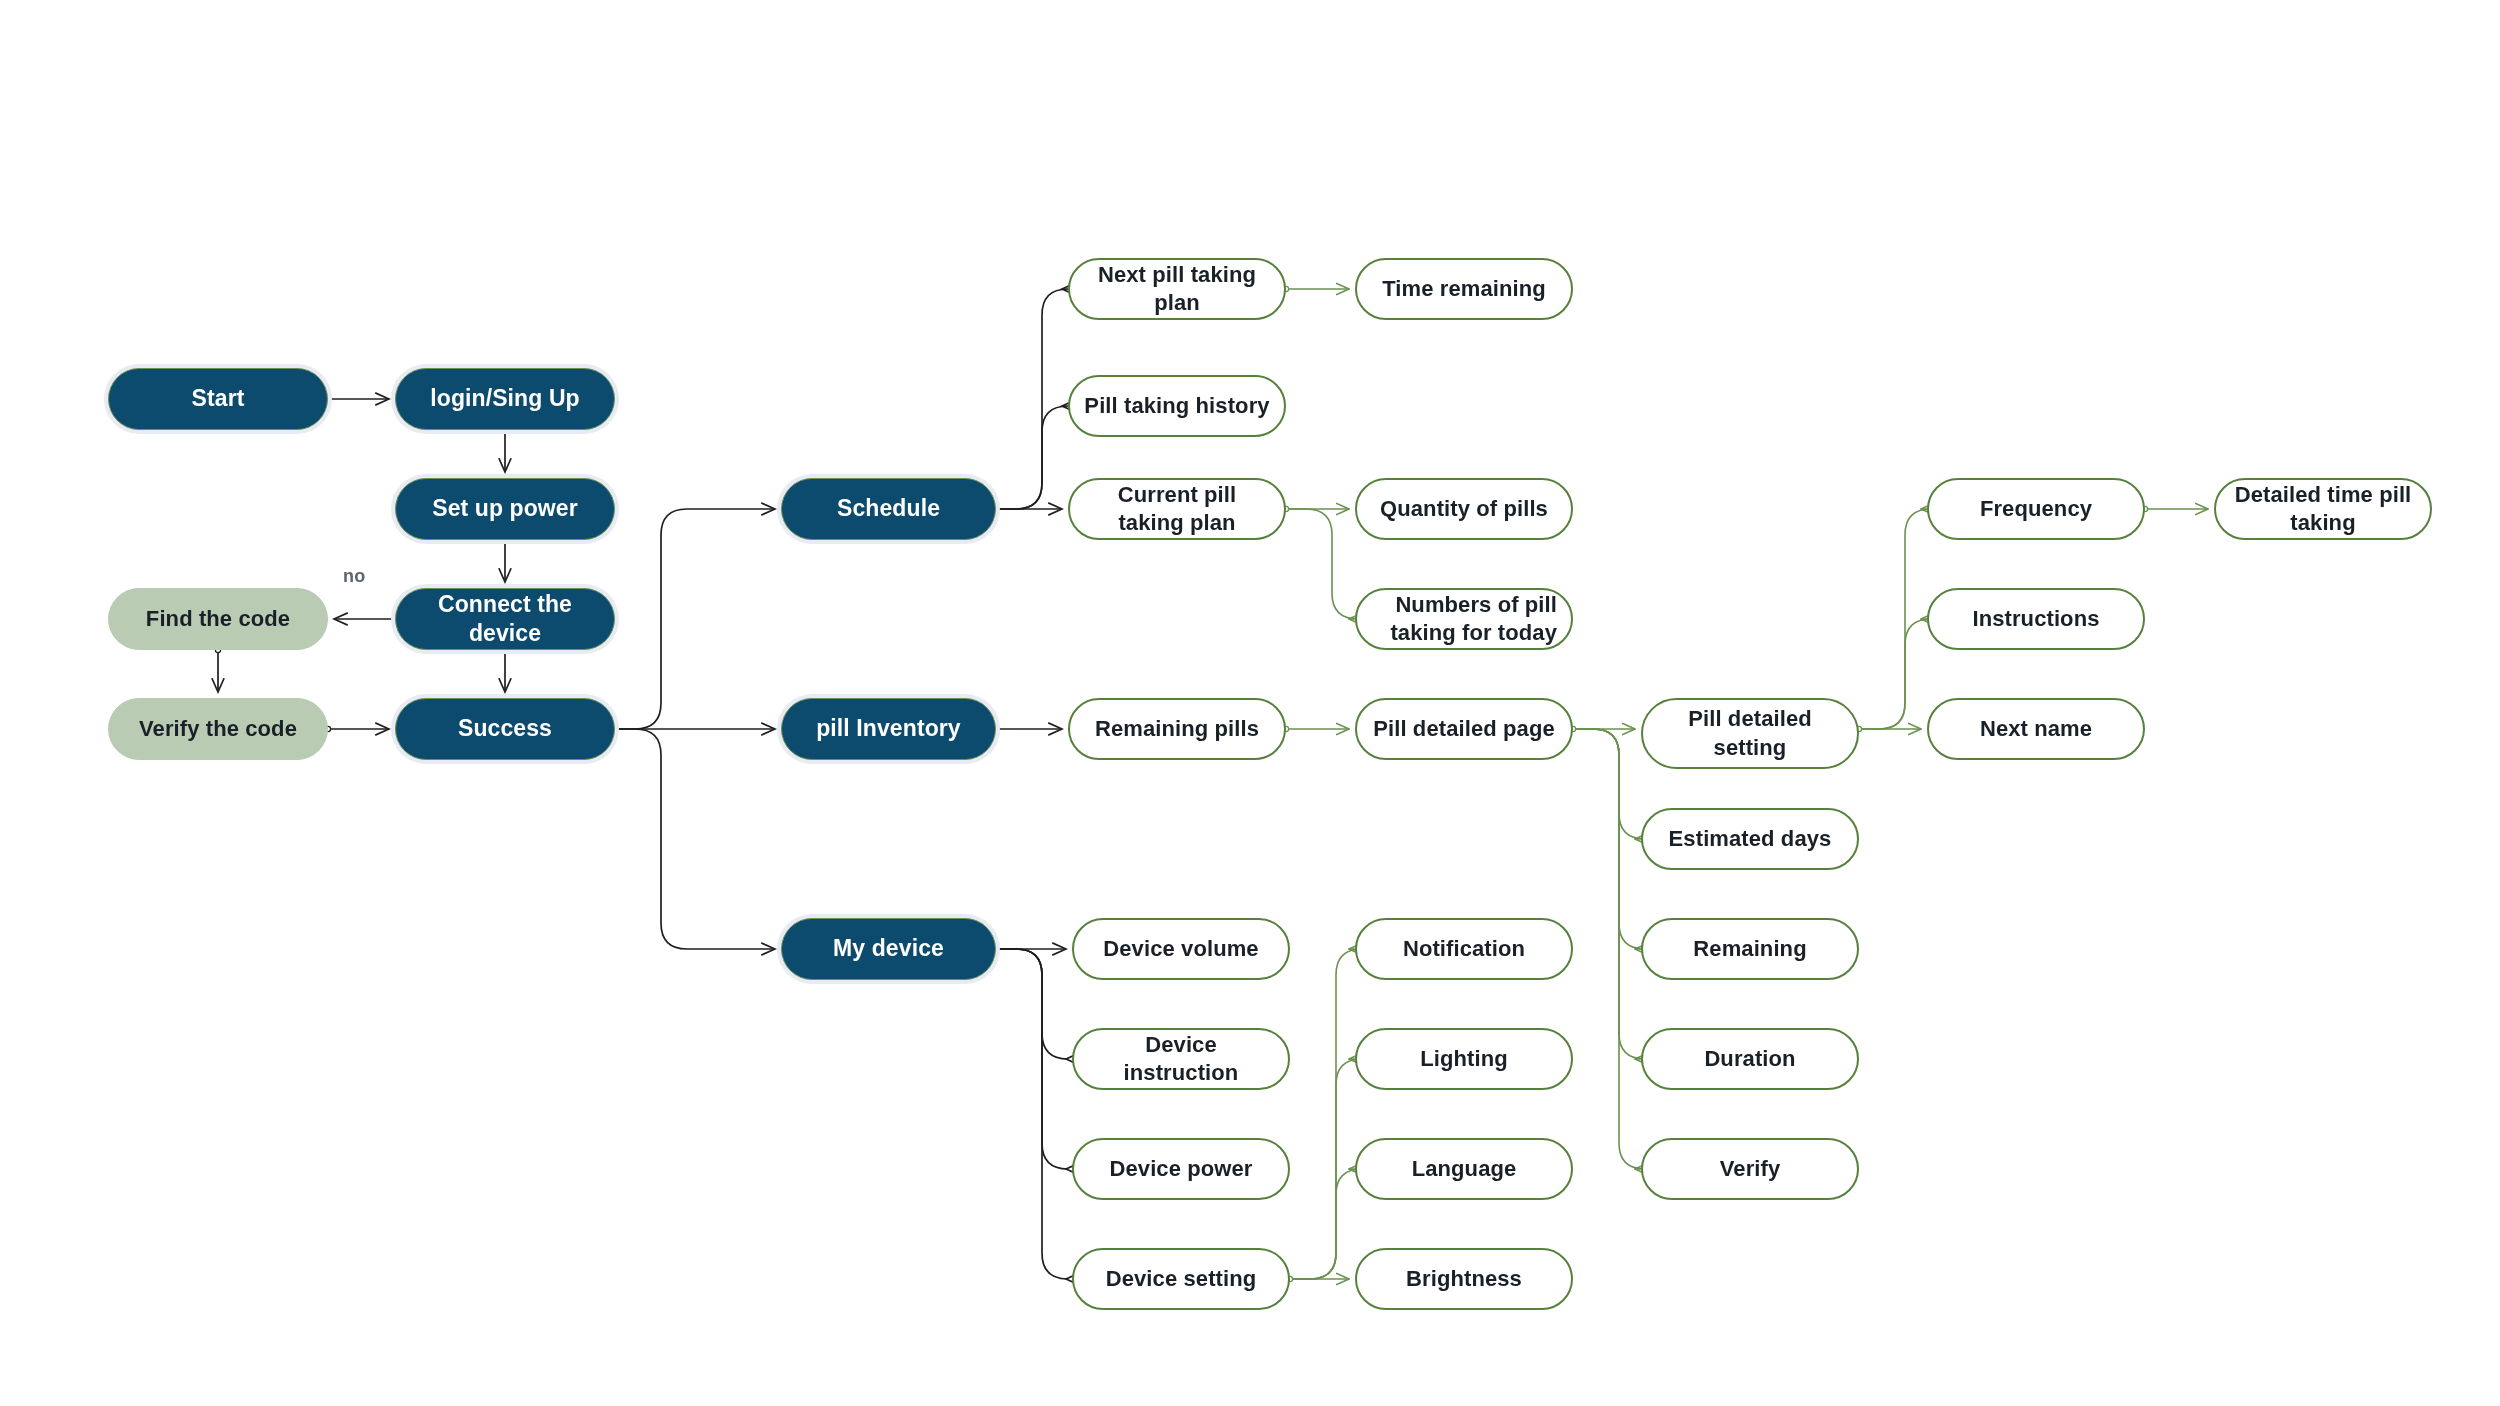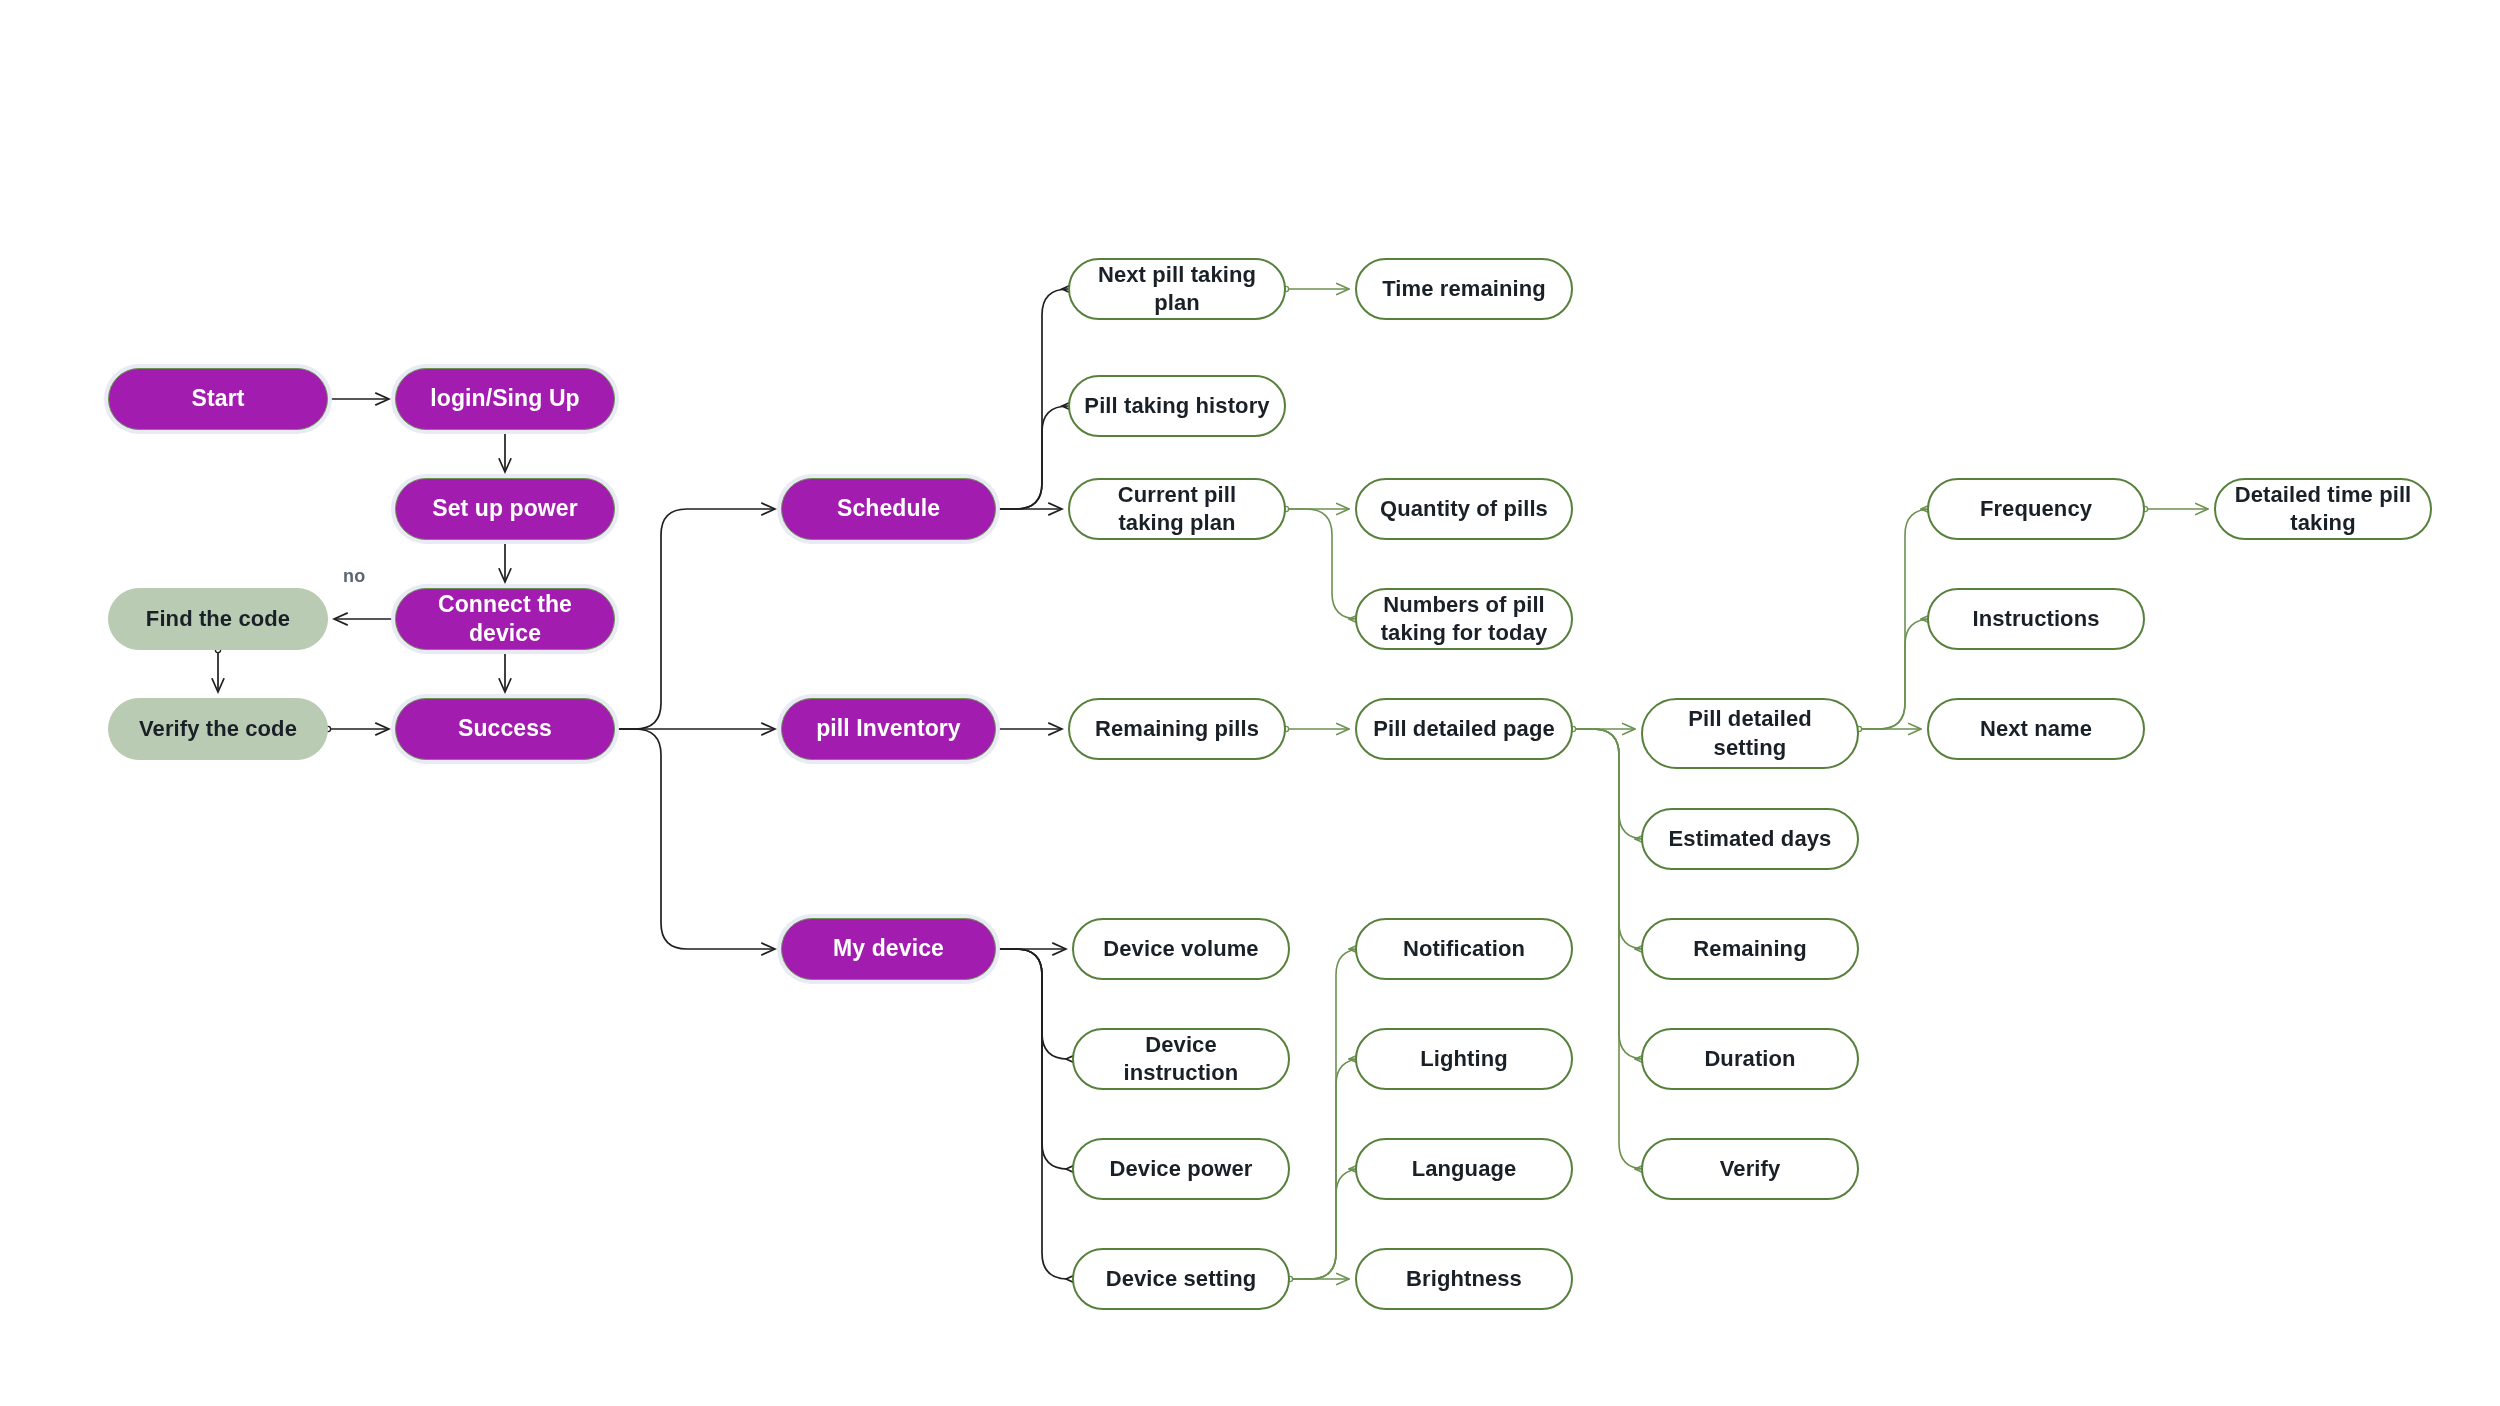--- a/index.html
+++ b/index.html
@@ -34,21 +34,21 @@
     align-items: center;
     justify-content: center;
     text-align: center;
     border-radius: 999px;
     font-weight: bold;
     line-height: 1.28;
     letter-spacing: 0.1px;
     padding: 0 14px;
   }
   .node.solid {
-    background: #a21caf;
+    background: #0c4a6e;
     color: #ffffff;
     border: 1px solid #6d9254;
     box-shadow: 0 0 0 4px #e8eaf4;
     font-size: 23px;
   }
   .node.muted {
     background: #b9cbb3;
     color: #1a2027;
     border: 1px solid #b9cbb3;
     font-size: 22px;
@@ -147,21 +147,21 @@
       <div class="node muted" style="left: 108px; top: 588px; width: 220px; height: 62px;">Find the code</div>
       <div class="node muted" style="left: 108px; top: 698px; width: 220px; height: 62px;">Verify the code</div>
       <div class="node solid" style="left: 781px; top: 478px; width: 215px; height: 62px;">Schedule</div>
       <div class="node solid" style="left: 781px; top: 698px; width: 215px; height: 62px;">pill Inventory</div>
       <div class="node solid" style="left: 781px; top: 918px; width: 215px; height: 62px;">My device</div>
       <div class="node outline" style="left: 1068px; top: 258px; width: 218px; height: 62px;">Next pill taking plan</div>
       <div class="node outline" style="left: 1068px; top: 375px; width: 218px; height: 62px;">Pill taking history</div>
       <div class="node outline" style="left: 1068px; top: 478px; width: 218px; height: 62px;">Current pill taking plan</div>
       <div class="node outline" style="left: 1355px; top: 258px; width: 218px; height: 62px;">Time remaining</div>
       <div class="node outline" style="left: 1355px; top: 478px; width: 218px; height: 62px;">Quantity of pills</div>
-      <div class="node outline" style="left: 1355px; top: 588px; width: 218px; height: 62px;">Numbers of pill taking for today</div>
+      <div class="node outline" style="left: 1355px; top: 588px; width: 218px; height: 62px; text-align: right;">Numbers of pill taking for today</div>
       <div class="node outline" style="left: 1068px; top: 698px; width: 218px; height: 62px;">Remaining pills</div>
       <div class="node outline" style="left: 1355px; top: 698px; width: 218px; height: 62px;">Pill detailed page</div>
       <div class="node outline" style="left: 1641px; top: 698px; width: 218px; height: 71px;">Pill detailed setting</div>
       <div class="node outline" style="left: 1641px; top: 808px; width: 218px; height: 62px;">Estimated days</div>
       <div class="node outline" style="left: 1641px; top: 918px; width: 218px; height: 62px;">Remaining</div>
       <div class="node outline" style="left: 1641px; top: 1028px; width: 218px; height: 62px;">Duration</div>
       <div class="node outline" style="left: 1641px; top: 1138px; width: 218px; height: 62px;">Verify</div>
       <div class="node outline" style="left: 1927px; top: 478px; width: 218px; height: 62px;">Frequency</div>
       <div class="node outline" style="left: 1927px; top: 588px; width: 218px; height: 62px;">Instructions</div>
       <div class="node outline" style="left: 1927px; top: 698px; width: 218px; height: 62px;">Next name</div>

